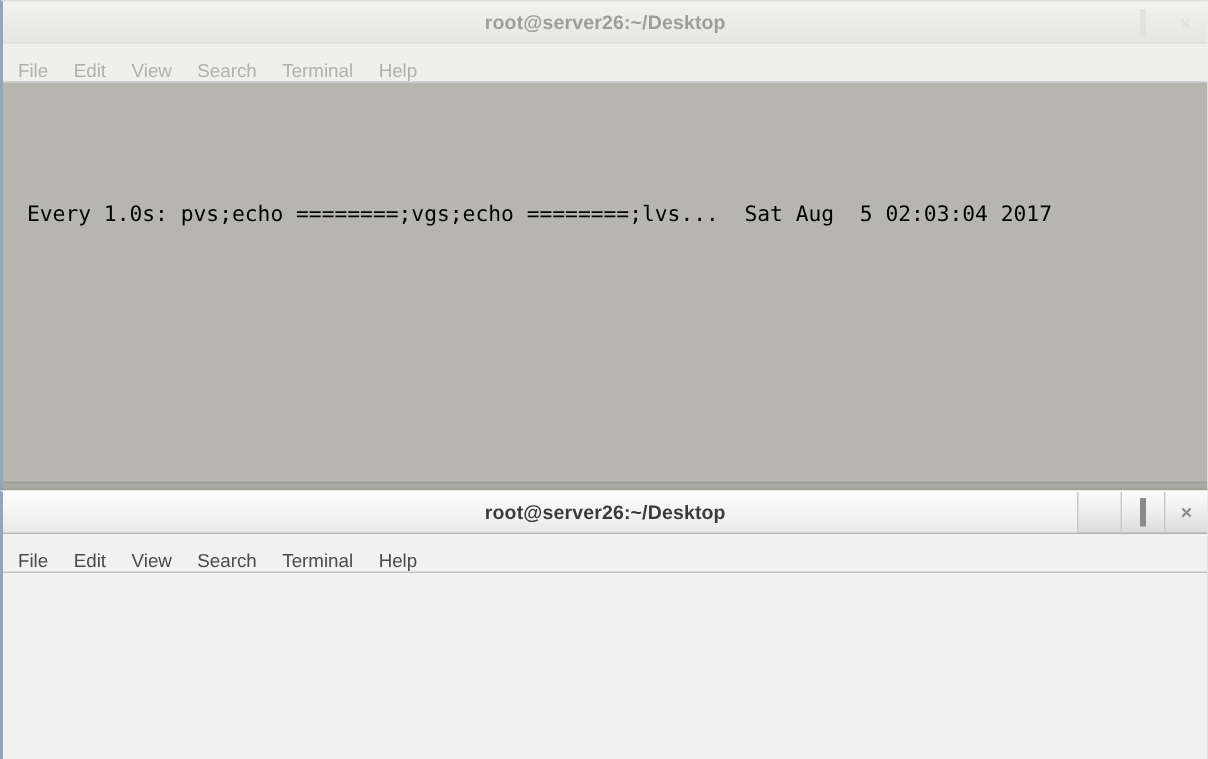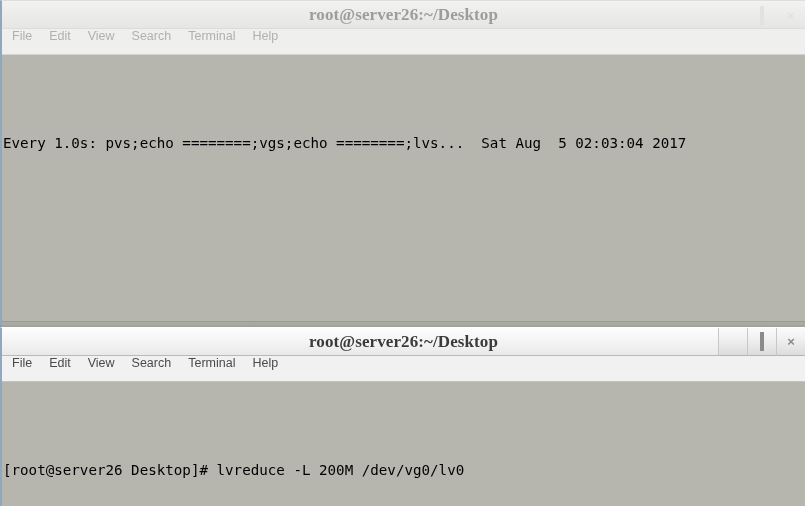--- a/index.html
+++ b/index.html
@@ -31,25 +31,24 @@
   }
   .titlebar.inactive {
     background: linear-gradient(to bottom, #f2f2f0 0%, #ebebe9 55%, #e6e6e4 100%);
     border-bottom: 1px solid #dcdcda;
   }
   .titlebar.active {
     background: linear-gradient(to bottom, #fdfdfd 0%, #f4f4f4 50%, #e9e9e9 100%);
     border-bottom: 1px solid #b9b9b9;
   }
   .title-text {
-    font-size: 17px;
+    font-size: 13px;
     letter-spacing: 0.1px;
     white-space: nowrap;
     pointer-events: none;
-    font-family: Liberation Serif, serif;
   }
   .titlebar.inactive .title-text { color: #9d9d9b; font-weight: bold; }
   .titlebar.active  .title-text { color: #3b3b3b; font-weight: bold; }
 
   .winbtns {
     position: absolute;
     right: 0px;
     top: 0px;
     height: 28px;
     display: flex;
@@ -78,21 +77,21 @@
     display: block;
   }
   .glyph-min  { width: 10px; height: 2px; background: currentColor; margin-top: 7px; }
   .glyph-max  { width: 10px; height: 10px; border: 2px solid currentColor; box-sizing: border-box; }
   .glyph-close{ font-size: 15px; font-weight: bold; line-height: 10px; }
 
   
   .menubar {
     height: 26px;
     display: flex;
-    align-items: flex-start;
+    align-items: flex-end;
     padding-left: 10px;
     box-sizing: border-box;
   }
   .menubar.inactive {
     background: #efefed;
     border-bottom: 1px solid #d3d3d1;
   }
   .menubar.active {
     background: #f1f1f1;
     border-bottom: 1px solid #c3c3c3;
@@ -132,20 +131,21 @@
   
   #win1 {
     left: 0px; top: 0px;
     width: 805px; height: 330px;
     border-left: 2px solid #8fa8c0;
     border-top: 1px solid #dedede;
     background: #efefed;
   }
   #win1 .term {
     height: 274px;
+    padding-left: 15px;
   }
 
   
   #win2 {
     left: 0px; top: 327px;
     width: 805px; height: 179px;
     border-left: 2px solid #8fa8c0;
     border-top: 1px solid #ffffff;
     background: #f1f1f1;
     box-shadow: 0 -1px 3px rgba(0,0,0,0.18);
@@ -223,24 +223,13 @@
 
   <div class="menubar active">
     <span class="menuitem">File</span>
     <span class="menuitem">Edit</span>
     <span class="menuitem">View</span>
     <span class="menuitem">Search</span>
     <span class="menuitem">Terminal</span>
     <span class="menuitem">Help</span>
   </div>
 
-  <div class="term">
-    <div class="term-lines">
-      <div class="term-line">[root@server26 Desktop]# lvreduce -L 200M /dev/vg0/lv0</div>
-      
-      
-      
-      
-      
-      
-    </div>
-  </div>
 </div>
 
 </body></html>

